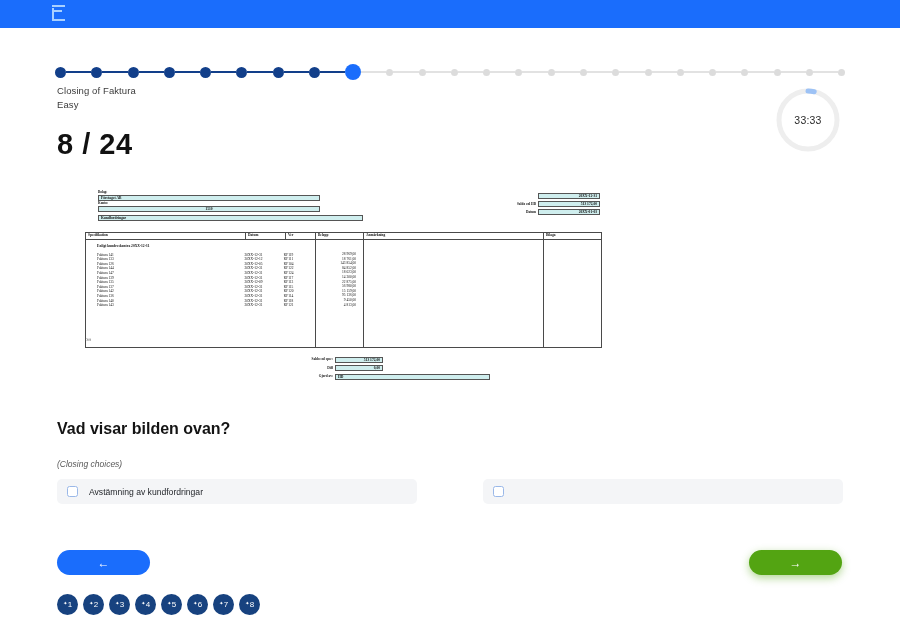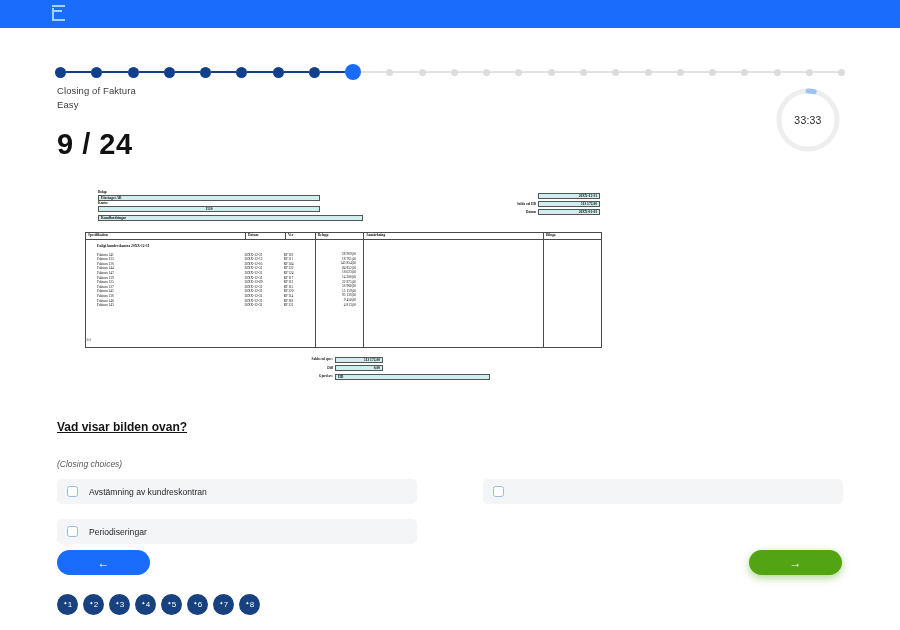--- a/index.html
+++ b/index.html
@@ -146,21 +146,21 @@
     display: flex; align-items: center; justify-content: flex-start;
     height: 7px; margin-bottom: 1.5px;
   }
   .df-row .lbl { width: 80px; text-align: right; padding-right: 2px; }
   .df-row .fld { width: 48px; justify-content: flex-end; }
   .df-row .fld.w { width: 155px; justify-content: flex-start; }
 
   
   .question {
     position: absolute; left: 57px; top: 420px;
-    font-size: 12px; font-weight: bold; color: #141414; text-decoration: underline;
+    font-size: 16px; font-weight: bold; color: #141414;
   }
   .hint {
     position: absolute; left: 57px; top: 459px;
     font-size: 8.5px; font-style: italic; color: #5a5a5a;
   }
 
   .choices {
     position: absolute; left: 57px; top: 479px;
     width: 786px;
     display: grid;
@@ -275,21 +275,21 @@
     <div class="p-dot todo"></div>
     <div class="p-seg todo"></div>
     <div class="p-dot todo"></div>
     <div class="p-seg todo"></div>
     <div class="p-dot todo"></div>
   </div>
 
 <div class="headblock">
   <div class="kicker">Closing of Faktura</div>
   <div class="kicker">Easy</div>
-  <div class="counter">9 / 24</div>
+  <div class="counter">8 / 24</div>
 </div>
 
 <div class="timer">
   <svg width="68" height="68" viewBox="0 0 68 68">
     <circle cx="34" cy="34" r="29" fill="none" stroke="#eeeeee" stroke-width="5"></circle>
     <path d="M34 5 A29 29 0 0 1 40.2 5.7" fill="none" stroke="#9dc2f5" stroke-width="5" stroke-linecap="round"></path>
   </svg>
   <div class="tlabel">33:33</div>
 </div>
 
@@ -438,28 +438,24 @@
     </div>
   </div>
 </div>
 
 <div class="question">Vad visar bilden ovan?</div>
 <div class="hint">(Closing choices)</div>
 
 <div class="choices" id="choices">
     <div class="choice">
       <span class="cbox"></span>
-      <span class="ctext">Avstämning av kundreskontran</span>
+      <span class="ctext">Avstämning av kundfordringar</span>
     </div>
     <div class="choice">
       <span class="cbox"></span>
-    </div>
-    <div class="choice">
-      <span class="cbox"></span>
-      <span class="ctext">Periodiseringar</span>
     </div>
   </div>
 
 <button class="btn btn-prev">
   <span>←</span>
 </button>
 <button class="btn btn-next">
   <span>→</span>
 </button>
 

